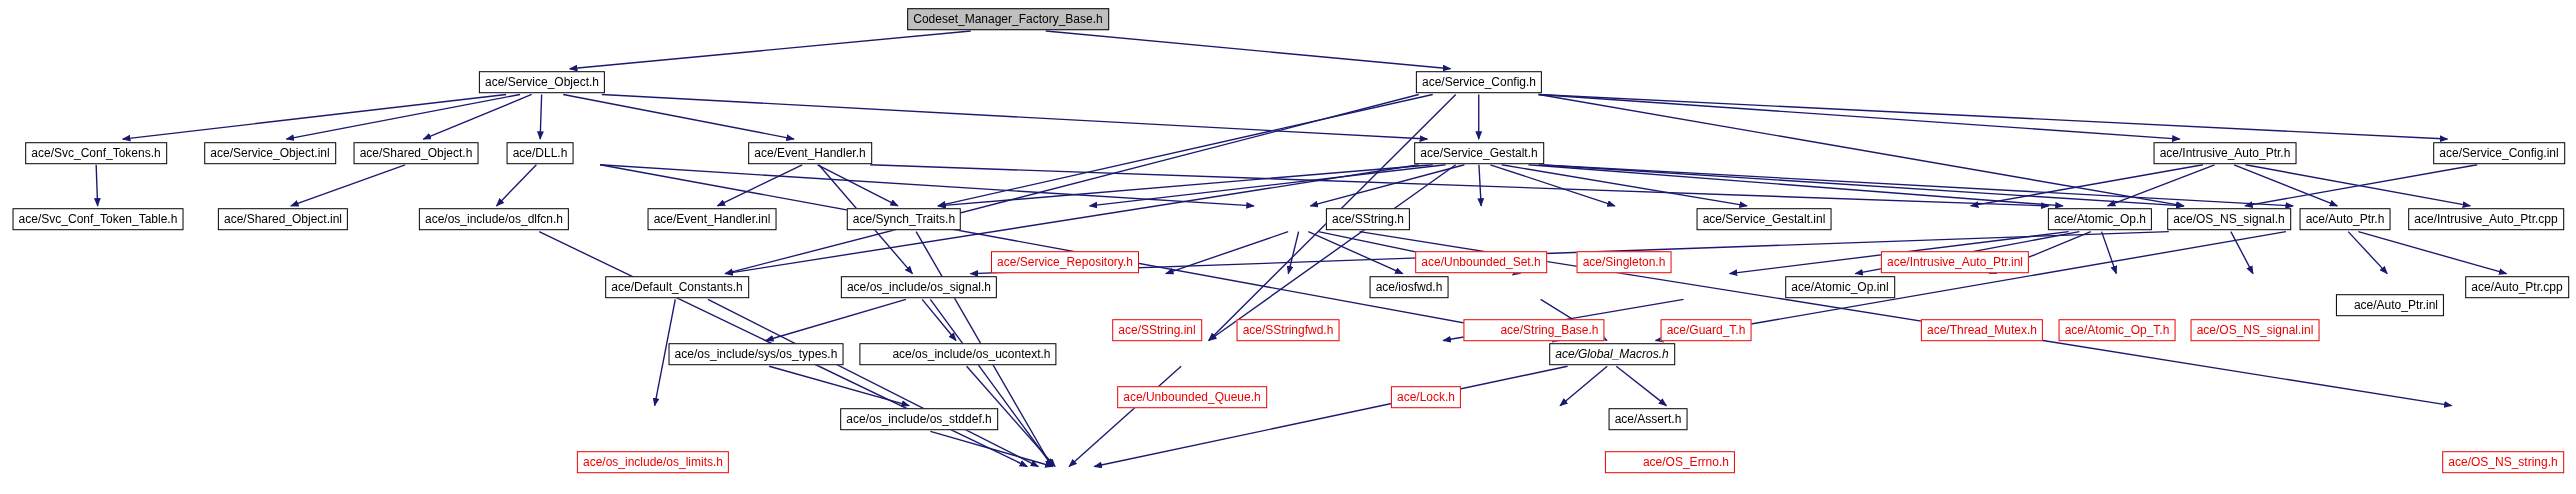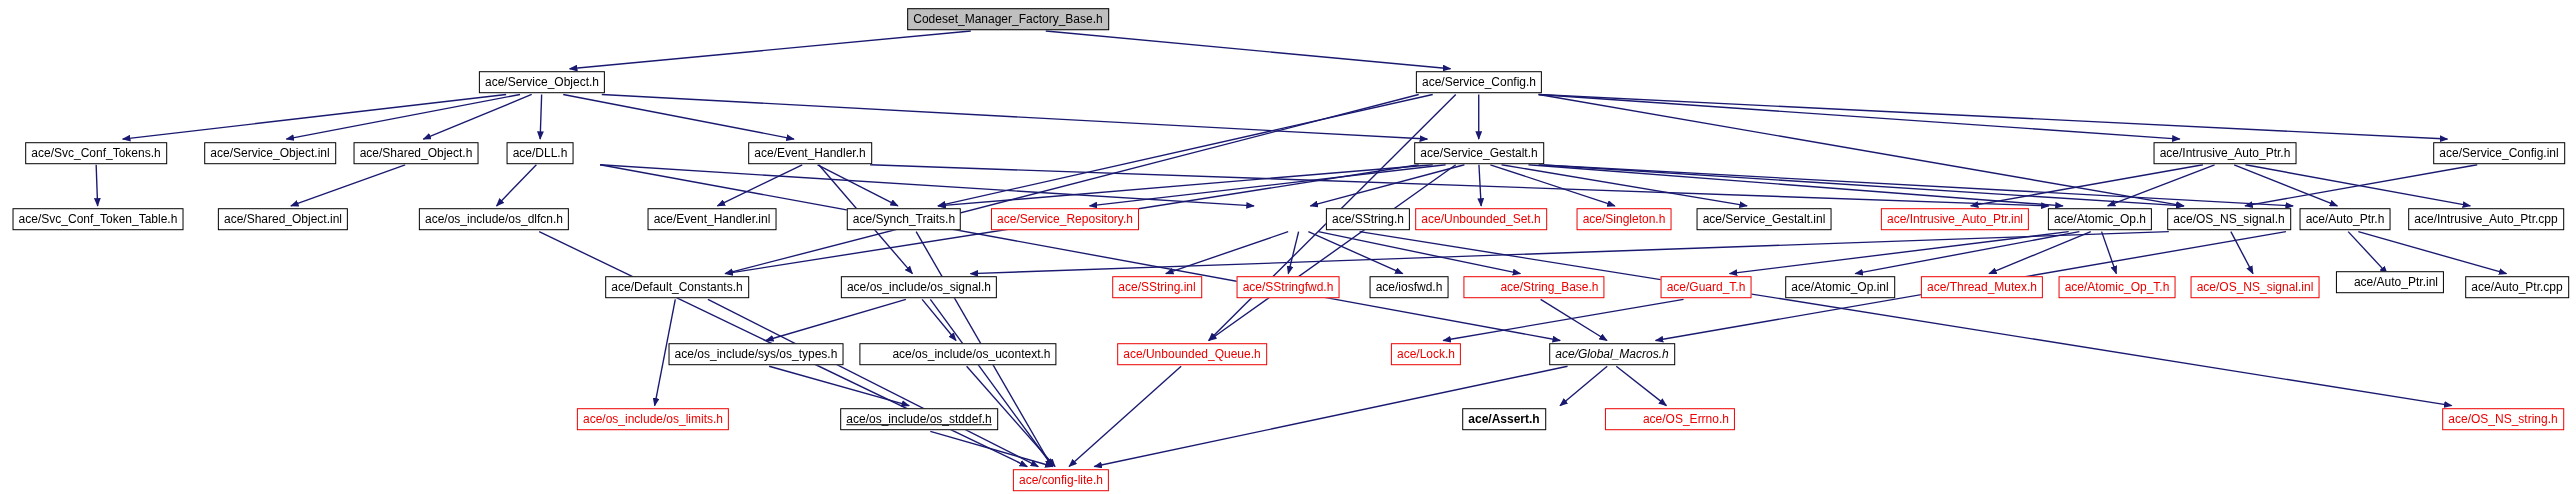--- a/index.html
+++ b/index.html
@@ -38,20 +38,21 @@
     color: #000000;
     padding: 2.6px 5.1px;
     font-size: 12px;
     line-height: 1.2;
     white-space: nowrap;
     cursor: pointer;
   }
   .node.truncated {
     border-color: var(--trunc-color, #ff0000);
     color: var(--trunc-color, #ff0000);
+    margin-top: 43px;
   }
   .node.root {
     background: var(--root-bg, #bfbfbf);
     cursor: default;
   }
 </style>
 </head>
 <body>
 
 <div class="graph" id="graph">
@@ -162,27 +163,27 @@
     <div class="node normal" style="left: 919px; top: 287px;">ace/os_include/os_signal.h</div>
     <div class="node truncated" style="left: 1157px; top: 287px;">ace/SString.inl</div>
     <div class="node truncated" style="left: 1288px; top: 287px;">ace/SStringfwd.h</div>
     <div class="node normal" style="left: 1409px; top: 287px;">ace/iosfwd.h</div>
     <div class="node truncated" style="left: 1534px; top: 287px; padding-left: 36px;">ace/String_Base.h</div>
     <div class="node truncated" style="left: 1706px; top: 287px;">ace/Guard_T.h</div>
     <div class="node normal" style="left: 1840px; top: 287px;">ace/Atomic_Op.inl</div>
     <div class="node truncated" style="left: 1982px; top: 287px;">ace/Thread_Mutex.h</div>
     <div class="node truncated" style="left: 2117px; top: 287px;">ace/Atomic_Op_T.h</div>
     <div class="node truncated" style="left: 2255px; top: 287px;">ace/OS_NS_signal.inl</div>
-    <div class="node normal" style="left: 2390px; top: 282px; padding-left: 17px;">ace/Auto_Ptr.inl</div>
+    <div class="node normal" style="left: 2390px; top: 305px; padding-left: 17px;">ace/Auto_Ptr.inl</div>
     <div class="node normal" style="left: 2517px; top: 287px;">ace/Auto_Ptr.cpp</div>
     <div class="node normal" style="left: 756px; top: 354px;">ace/os_include/sys/os_types.h</div>
     <div class="node normal" style="left: 958px; top: 354px; padding-left: 32px;">ace/os_include/os_ucontext.h</div>
     <div class="node truncated" style="left: 1192px; top: 354px;">ace/Unbounded_Queue.h</div>
     <div class="node truncated" style="left: 1426px; top: 354px;">ace/Lock.h</div>
     <div class="node normal" style="left: 1612px; top: 354px; font-style: italic;">ace/Global_Macros.h</div>
     <div class="node truncated" style="left: 653px; top: 419px;">ace/os_include/os_limits.h</div>
-    <div class="node normal" style="left: 919px; top: 419px; text-decoration: underline;">ace/os_include/os_stddef.h</div>
-    <div class="node normal" style="left: 1504px; top: 419px; font-weight: bold;">ace/Assert.h</div>
+    <div class="node normal" style="left: 919px; top: 419px;">ace/os_include/os_stddef.h</div>
+    <div class="node normal" style="left: 1648px; top: 419px;">ace/Assert.h</div>
     <div class="node truncated" style="left: 1670px; top: 419px; padding-left: 37px;">ace/OS_Errno.h</div>
     <div class="node truncated" style="left: 2503px; top: 419px;">ace/OS_NS_string.h</div>
     <div class="node truncated" style="left: 1061px; top: 480px;">ace/config-lite.h</div>
   </div>
 
 
 </body></html>

